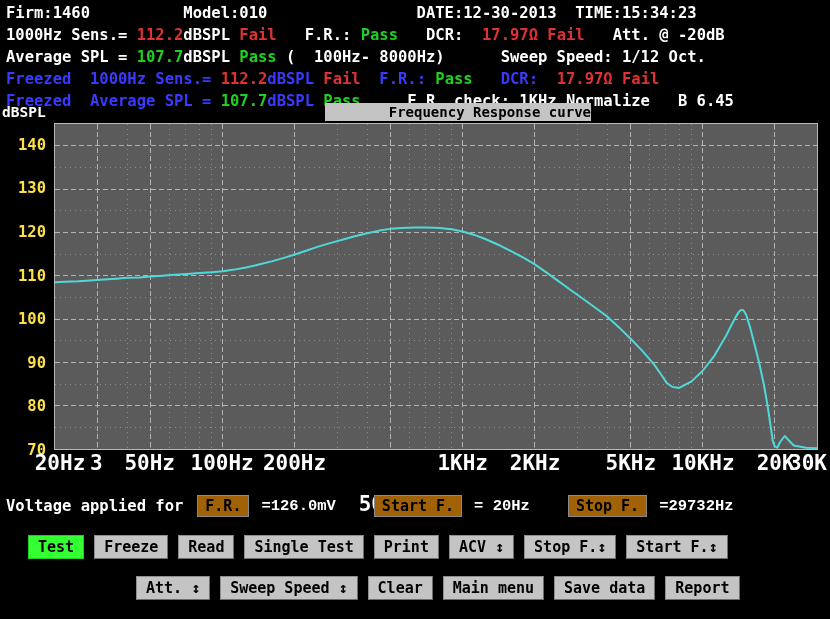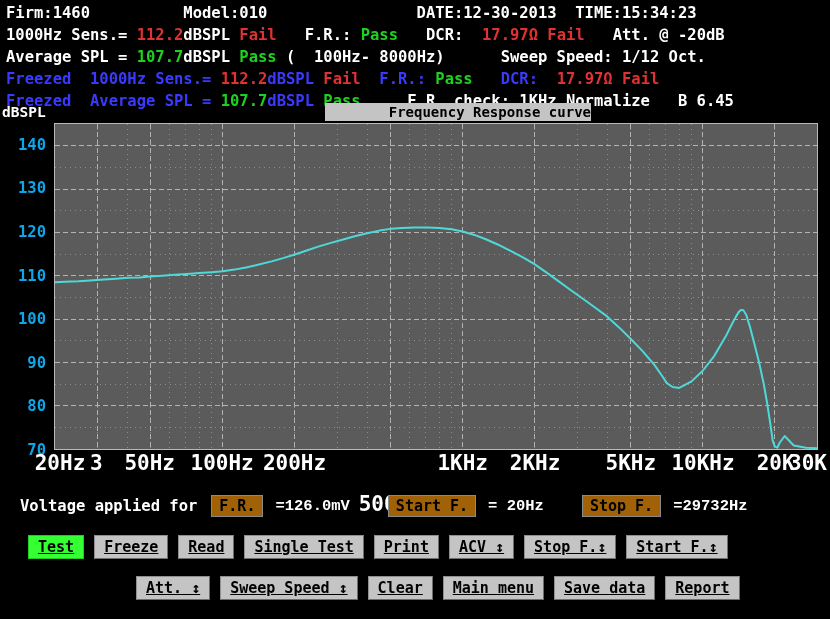--- a/index.html
+++ b/index.html
@@ -77,21 +77,21 @@
     top: 123px;
     width: 50px;
     height: 326px;
   }
   .y-tick {
     position: absolute;
     right: 4px;
     transform: translateY(-50%);
     font-size: 15.5px;
     font-weight: bold;
-    color: #0ea5e9;
+    color: #fde047;
     white-space: nowrap;
   }
 
   
   .plot-wrap {
     position: absolute;
     left: 54px;
     top: 123px;
     width: 764px;
     height: 327px;
@@ -134,21 +134,21 @@
     top: 492px;
     width: 830px;
     height: 28px;
     display: flex;
     align-items: center;
     white-space: nowrap;
     font-size: 15.5px;
     font-weight: bold;
   }
   .volt-label {
-    padding-left: 20px;
+    padding-left: 6px;
     color: #ffffff;
   }
   .field-btn {
     display: inline-block;
     background: #a16207;
     color: #000000;
     border: 1px solid #8a8a8a;
     padding: 1px 7px;
     font-size: 15px;
     font-weight: bold;
@@ -181,21 +181,20 @@
     border-right-color: #6d6d6d;
     border-bottom-color: #6d6d6d;
     font-family: "DejaVu Sans Mono", "Liberation Mono", monospace;
     font-size: 15px;
     font-weight: bold;
     line-height: 20px;
     padding: 1px 9px;
     margin-right: 10px;
     white-space: nowrap;
     cursor: pointer;
-    text-decoration: underline;
   }
   .ui-btn.active {
     background: #33ff33;
     color: #000000;
     border-color: #1ecf1e;
   }
 </style>
 </head>
 <body>
 

